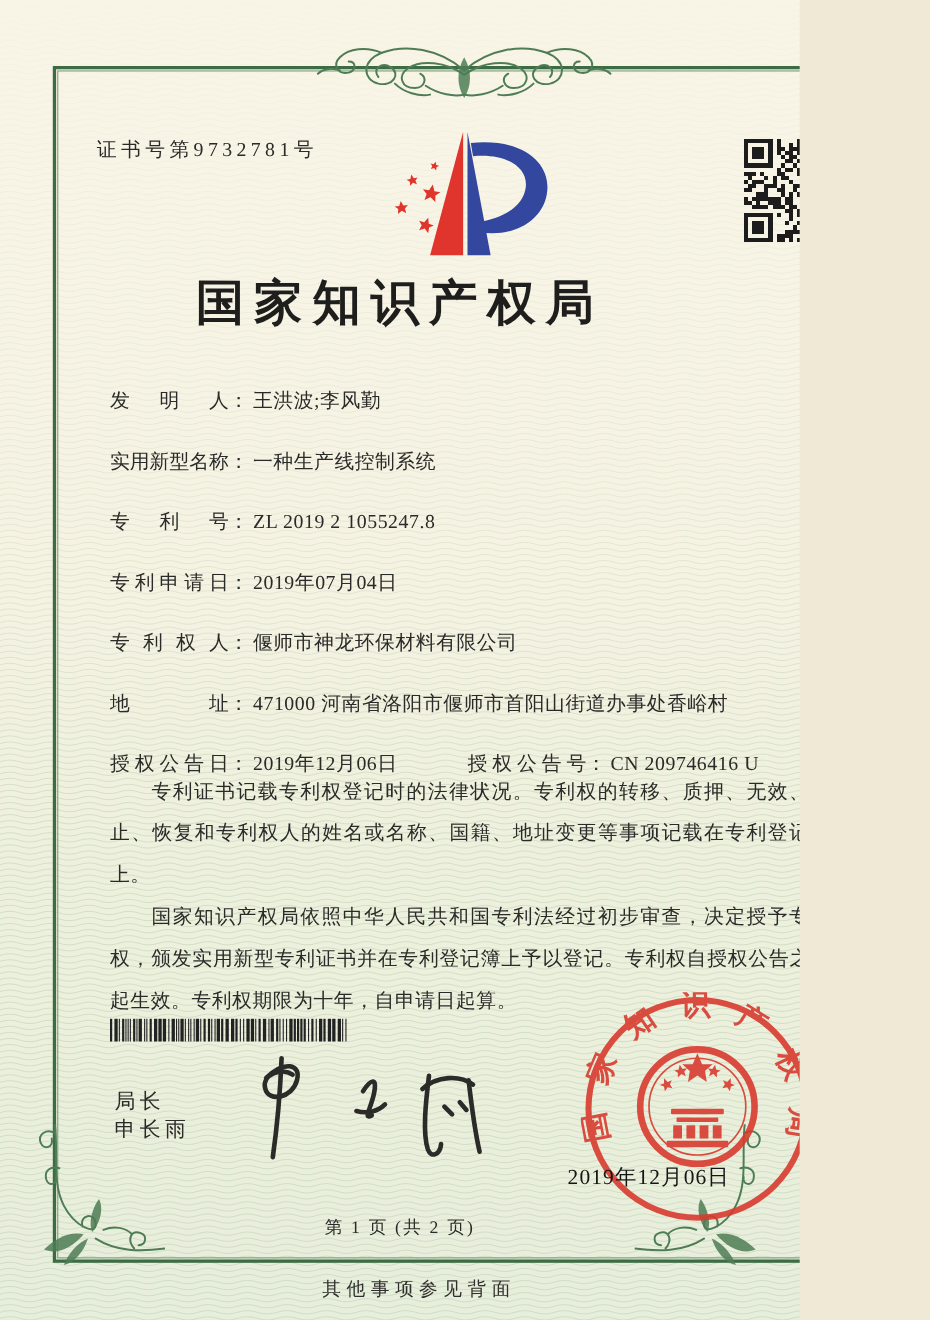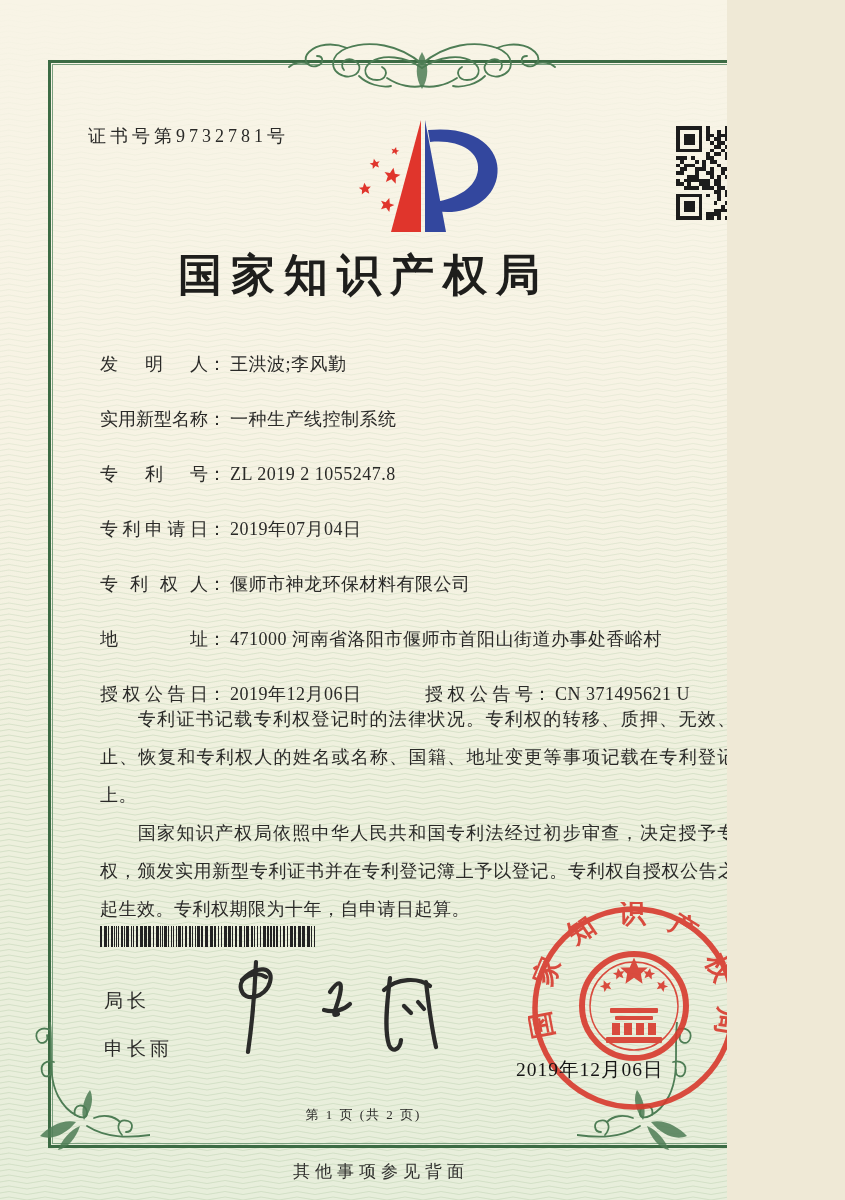--- a/index.html
+++ b/index.html
@@ -51,30 +51,30 @@
   .grant-no{position:absolute;left:325px;top:0;}
   
   .paras{position:absolute;left:100px;top:700px;width:655px;}
   .paras p{
     margin:0;font-size:18px;line-height:38px;text-indent:2.1em;
     text-align:justify;letter-spacing:.5px;
   }
   
   .barcode{position:absolute;left:100px;top:926px;}
   .director{position:absolute;left:104px;top:988px;font-size:19px;letter-spacing:4px;}
-  .director .name{margin-top:22px;}
+  .director .name{}
   .signature{position:absolute;left:212px;top:950px;}
   .seal{position:absolute;left:528px;top:902px;}
   .seal-date{
     position:absolute;left:516px;top:1056px;font-size:19.5px;letter-spacing:1px;
     color:#151515;
   }
   .page-info{
     position:absolute;left:0;right:0;top:1106px;text-align:center;
-    font-size:13px;letter-spacing:2px;
+    font-size:16px;letter-spacing:2px;
   }
   .back-note{
     position:absolute;left:0;right:0;top:1160px;text-align:center;
     font-size:17px;letter-spacing:5px;color:#2f2f2d;margin-left:35px;
   }
 </style>
 </head>
 <body>
 
 <div class="page">
@@ -707,21 +707,21 @@
       </div>
       <div class="frow">
         <span class="flabel">专利权人</span><span class="colon">：</span><span class="fvalue">偃师市神龙环保材料有限公司</span>
       </div>
       <div class="frow">
         <span class="flabel">地址</span><span class="colon">：</span><span class="fvalue">471000 河南省洛阳市偃师市首阳山街道办事处香峪村</span>
       </div>
       <div class="frow">
         <span class="flabel">授权公告日</span><span class="colon">：</span><span class="fvalue">2019年12月06日</span>
         <span class="grant-no">
-          <span class="flabel">授权公告号</span><span class="colon">：</span><span class="fvalue">CN 371495621 U</span>
+          <span class="flabel">授权公告号</span><span class="colon">：</span><span class="fvalue">CN 209746416 U</span>
         </span>
       </div>
     </div>
 
     <div class="paras">
       <p>专利证书记载专利权登记时的法律状况。专利权的转移、质押、无效、终止、恢复和专利权人的姓名或名称、国籍、地址变更等事项记载在专利登记簿上。</p>
       <p>国家知识产权局依照中华人民共和国专利法经过初步审查，决定授予专利权，颁发实用新型专利证书并在专利登记簿上予以登记。专利权自授权公告之日起生效。专利权期限为十年，自申请日起算。</p>
     </div>
 
     <svg id="barcode" class="barcode" width="218" height="21">

